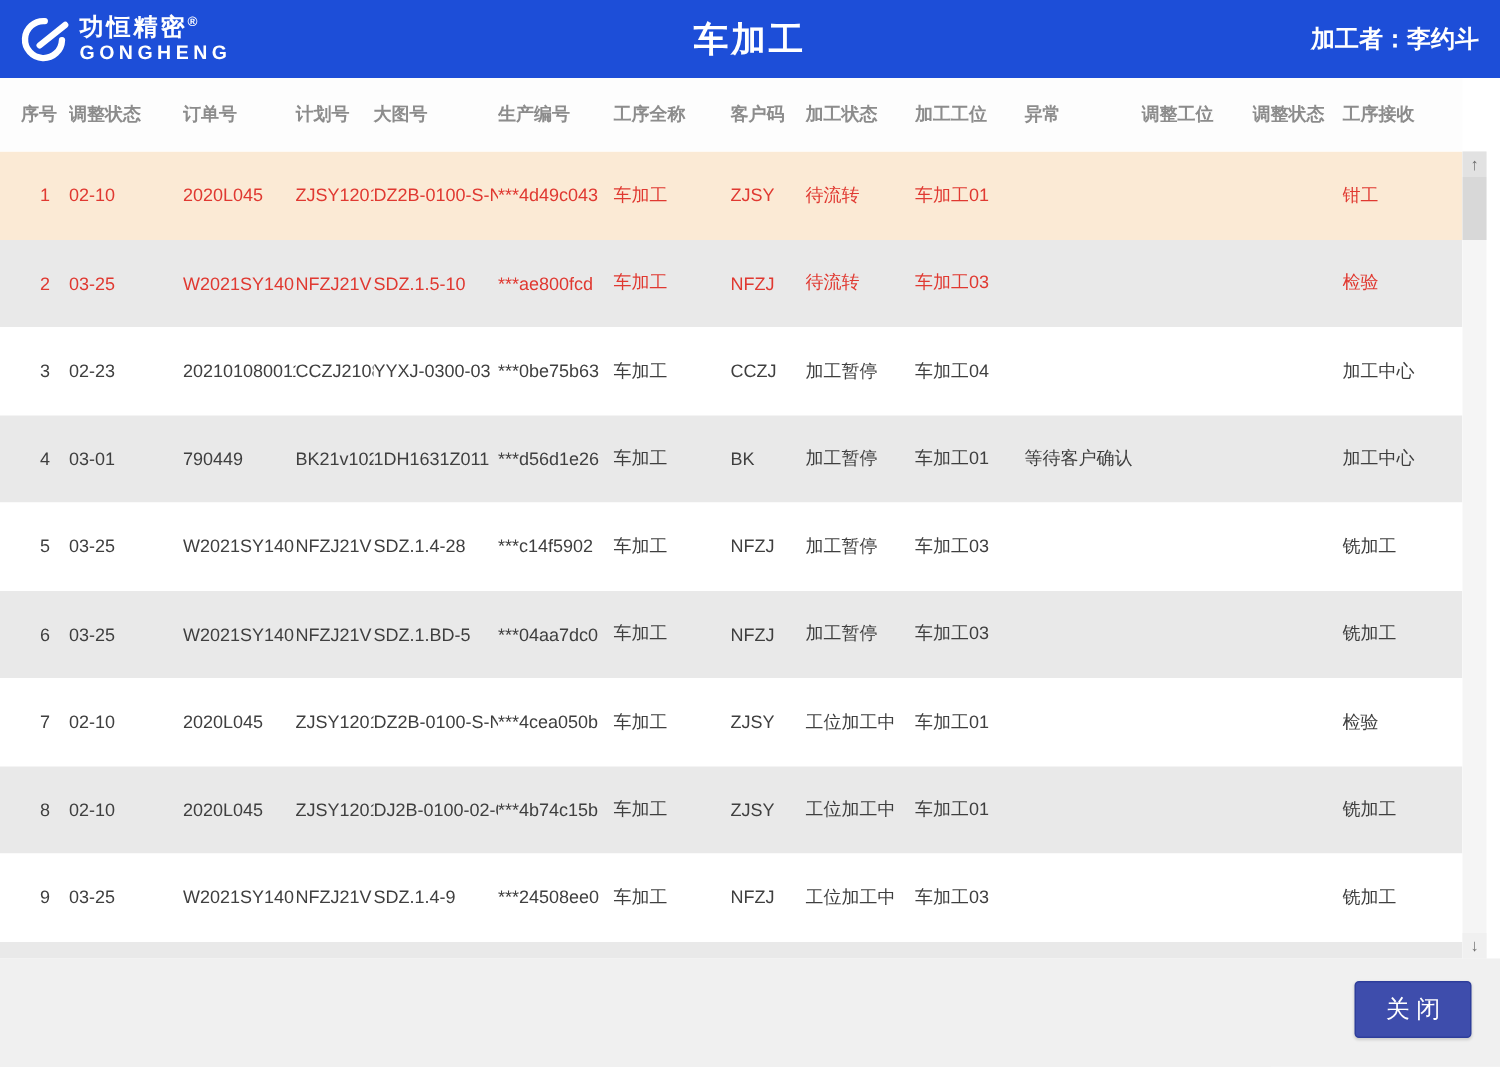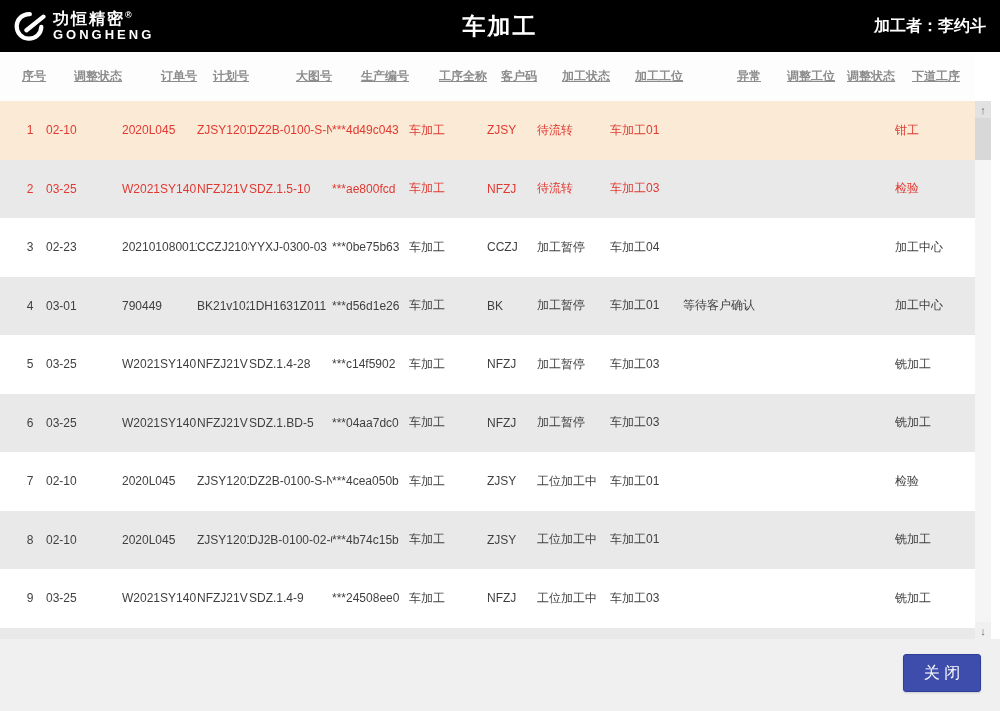--- a/index.html
+++ b/index.html
@@ -1,33 +1,33 @@
 <!DOCTYPE html>
 <html><head>
 <meta charset="utf-8">
 <style>
   * { margin:0; padding:0; box-sizing:border-box; }
   body { background:#cfcfcf; font-family:"Liberation Sans", sans-serif; }
   .app { position:relative; width:1000px; height:711px; background:#ffffff; overflow:hidden; margin:0 auto; }
 
   
-  .topbar { position:absolute; top:0; left:0; width:100%; height:52px; background:#000000; display:flex; align-items:center; }
+  .topbar { position:absolute; top:0; left:0; width:100%; height:52px; background:#1d4ed8; display:flex; align-items:center; }
   .logo { display:flex; align-items:center; gap:7px; margin-left:12px; }
   .logo-mark { width:34px; height:34px; flex:0 0 auto; }
   .brand-txt { display:flex; flex-direction:column; line-height:1.05; }
   .brand-cn { color:#fff; font-size:16px; font-weight:bold; letter-spacing:2px; }
   .brand-reg { font-size:9px; vertical-align:super; letter-spacing:0; }
   .brand-en { color:#fff; font-size:13px; font-weight:bold; letter-spacing:3px; }
   .page-title { position:absolute; left:0; right:0; text-align:center; color:#fff; font-size:23px; font-weight:bold; letter-spacing:2px; pointer-events:none; }
   .operator { position:absolute; right:14px; color:#fff; font-size:16px; font-weight:bold; }
 
   
   .grid-cols { display:grid; grid-template-columns:32px 76px 75px 52px 83px 77px 78px 50px 73px 73px 78px 74px 60px 65px; align-items:center; padding-left:14px; }
   .theader { position:absolute; top:52px; left:0; width:975px; height:49px; background:#fdfdfd; color:#8c8c8c; font-size:12px; font-weight:bold; }
-  .hcell { text-align:right; white-space:nowrap; overflow:hidden;text-decoration:underline; }
+  .hcell { text-align:left; white-space:nowrap; overflow:hidden; }
   .tbody { position:absolute; top:101px; left:0; width:975px; height:538px; overflow:hidden; background:#fff; }
   .row { height:58.5px; font-size:12px; }
   .cell { white-space:nowrap; overflow:hidden; padding-right:4px; }
   .cell.f-seq { text-align:center; padding-right:0; }
   .bg-orange { background:#fbead5; }
   .bg-gray { background:#e9e9e9; }
   .bg-white { background:#ffffff; }
   .txt-red { color:#e03931; }
   .txt-dark { color:#3f3f3f; }
   .row-partial { height:12px; background:#e9e9e9; }
@@ -70,21 +70,21 @@
       <div class="hcell">计划号</div>
       <div class="hcell">大图号</div>
       <div class="hcell">生产编号</div>
       <div class="hcell">工序全称</div>
       <div class="hcell">客户码</div>
       <div class="hcell">加工状态</div>
       <div class="hcell">加工工位</div>
       <div class="hcell">异常</div>
       <div class="hcell">调整工位</div>
       <div class="hcell">调整状态</div>
-      <div class="hcell">下道工序</div>
+      <div class="hcell">工序接收</div>
     </div>
 
   <div class="tbody" id="tbody">
       <div class="row grid-cols bg-orange txt-red">
         <div class="cell f-seq">1</div>
         <div class="cell f-delivery_date">02-10</div>
         <div class="cell f-order_no">2020L045</div>
         <div class="cell f-plan_no">ZJSY1201</div>
         <div class="cell f-drawing_no">DZ2B-0100-S-N-</div>
         <div class="cell f-production_no">***4d49c043</div>

